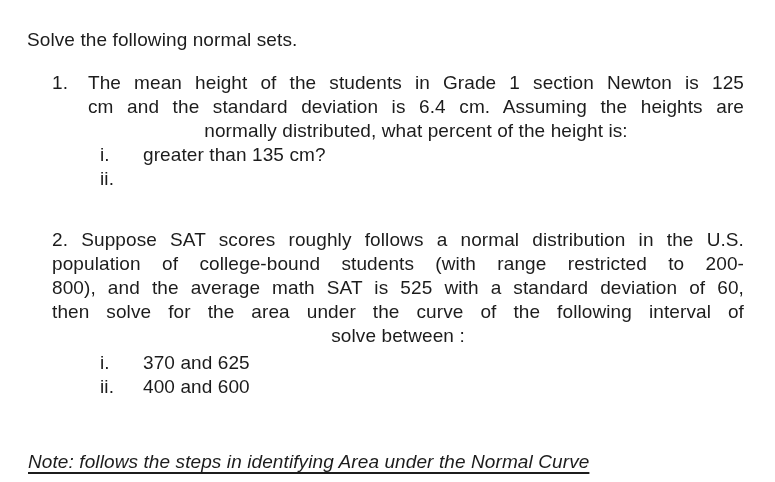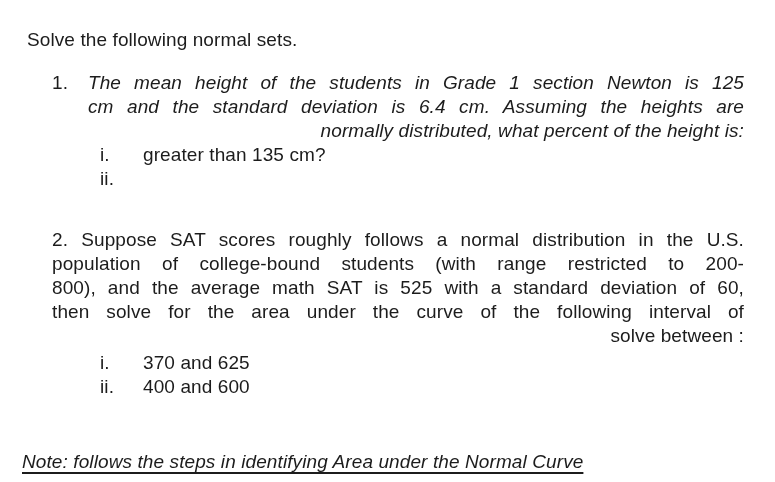--- a/index.html
+++ b/index.html
@@ -19,39 +19,39 @@
     overflow: hidden;
   }
   .abs { position: absolute; }
 
   
   .intro { top: 28px; left: 27px; }
 
   
   .p1 { top: 71px; left: 52px; display: flex; }
   .p1-num { width: 36px; flex: 0 0 36px; }
-  .p1-body { width: 656px; font-style: italic; }
+  .p1-body { width: 656px; }
 
   
   .stretch { text-align: justify; text-align-last: justify; }
-  .plain   { text-align: right; }
+  .plain   { text-align: center; }
 
   
   .sublist { left: 100px; }
   .sublist-1 { top: 143px; }
   .sublist-2 { top: 351px; }
   .roman-row { display: flex; }
   .roman-marker { width: 43px; flex: 0 0 43px; }
 
   
   .p2 { top: 228px; left: 52px; width: 692px; }
 
   
   .note {
-    top: 450px; left: 22px;
+    top: 450px; left: 28px;
     font-style: italic;
     text-decoration: underline;
     text-decoration-thickness: 2px;
     text-underline-offset: 4px;
   }
 </style>
 </head>
 <body>
 
 <div class="abs intro">Solve the following normal sets.</div>

